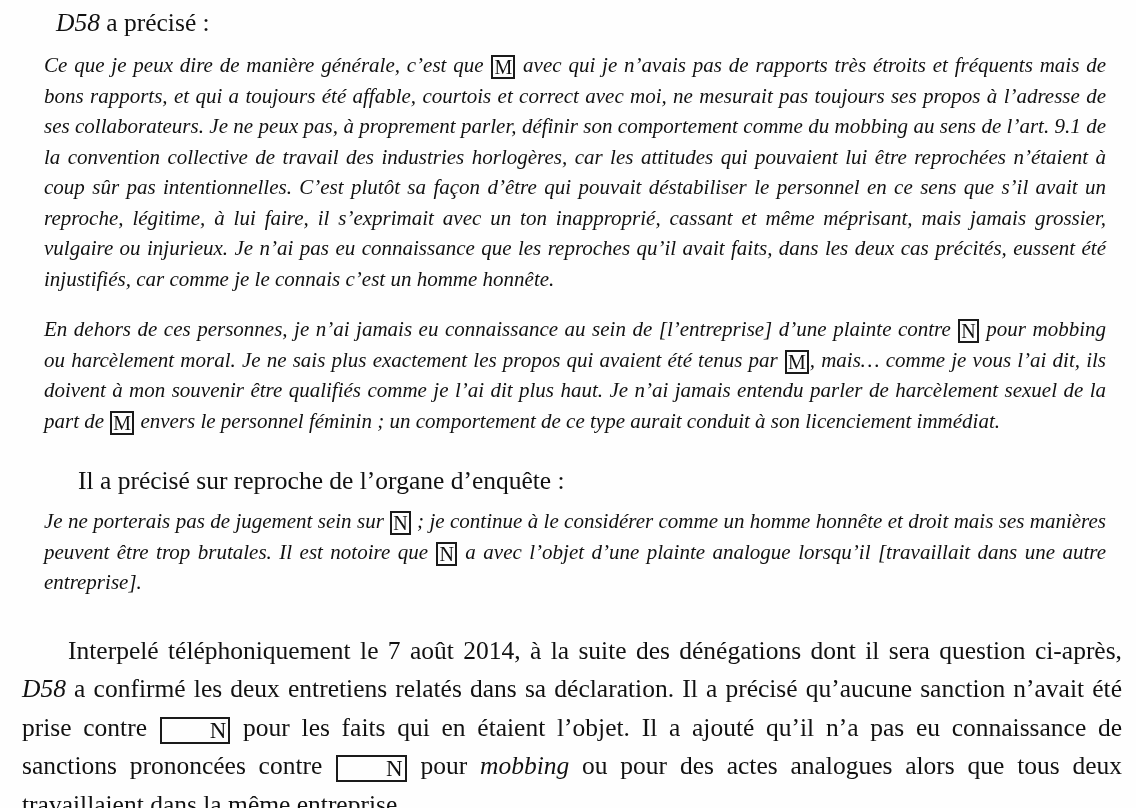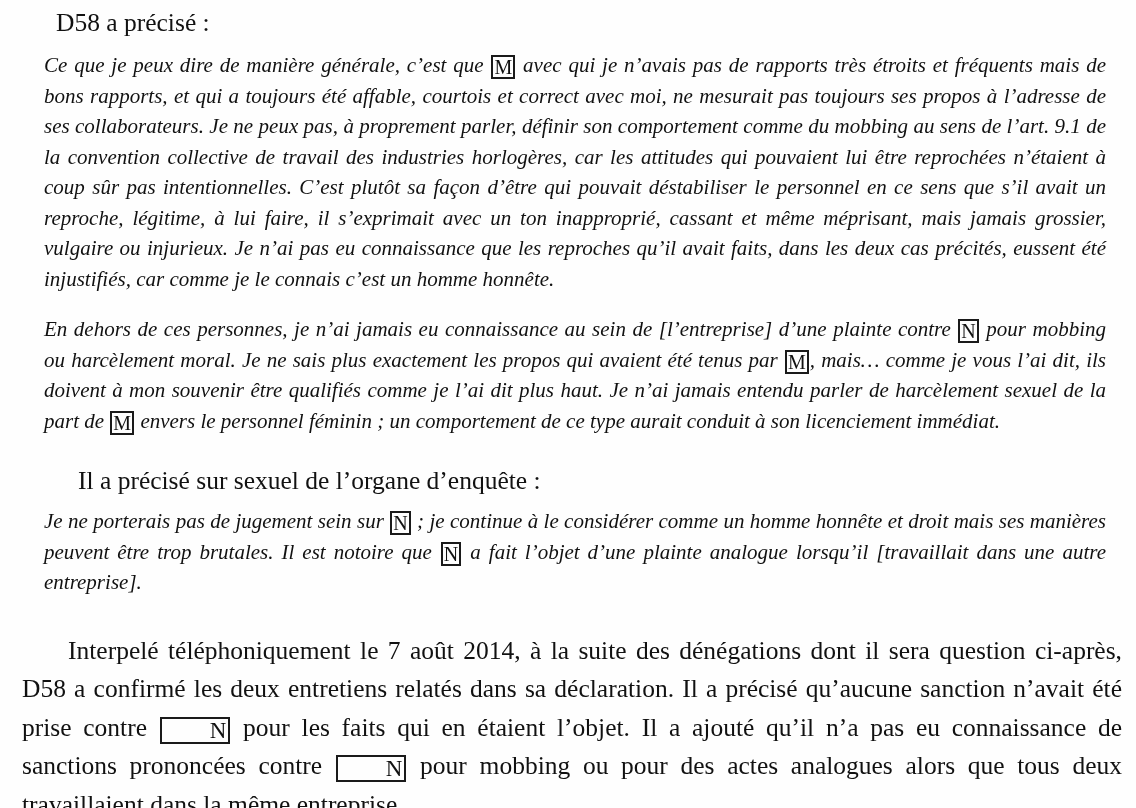--- a/index.html
+++ b/index.html
@@ -80,21 +80,21 @@
   .quote .redact {
     font-size: 20px;
     padding: 0 1px;
   }
   .body-par .redact,
   .lead .redact {
     font-size: 23px;
     padding: 0 2px;
   }
 
-  .ital { }
+  .ital { font-style: italic; }
 
   .sp-small { height: 6px; }
   .sp-med { height: 14px; }
 </style>
 </head>
 <body>
 
 <div class="page">
 
   <p class="lead">
@@ -104,26 +104,26 @@
   <p class="quote">
     <span>Ce que je peux dire de manière générale, c’est que </span><span class="redact">M</span><span> avec qui je n’avais pas de rapports très étroits et fréquents mais de bons rapports, et qui a toujours été affable, courtois et correct avec moi, ne mesurait pas toujours ses propos à l’adresse de ses collaborateurs. Je ne peux pas, à proprement parler, définir son comportement comme du mobbing au sens de l’art. 9.1 de la convention collective de travail des industries horlogères, car les attitudes qui pouvaient lui être reprochées n’étaient à coup sûr pas intentionnelles. C’est plutôt sa façon d’être qui pouvait déstabiliser le personnel en ce sens que s’il avait un reproche, légitime, à lui faire, il s’exprimait avec un ton inapproprié, cassant et même méprisant, mais jamais grossier, vulgaire ou injurieux. Je n’ai pas eu connaissance que les reproches qu’il avait faits, dans les deux cas précités, eussent été injustifiés, car comme je le connais c’est un homme honnête.</span>
   </p>
 
   <p class="quote">
     <span>En dehors de ces personnes, je n’ai jamais eu connaissance au sein de [l’entreprise] d’une plainte contre </span><span class="redact">N</span><span> pour mobbing ou harcèlement moral. Je ne sais plus exactement les propos qui avaient été tenus par </span><span class="redact">M</span><span>, mais… comme je vous l’ai dit, ils doivent à mon souvenir être qualifiés comme je l’ai dit plus haut. Je n’ai jamais entendu parler de harcèlement sexuel de la part de </span><span class="redact">M</span><span> envers le personnel féminin ; un comportement de ce type aurait conduit à son licenciement immédiat.</span>
   </p>
 
   <div class="sp-small"></div>
 
-  <p class="indent-line">Il a précisé sur sexuel de l’organe d’enquête :</p>
+  <p class="indent-line">Il a précisé sur reproche de l’organe d’enquête :</p>
 
   <div class="sp-small"></div>
 
   <p class="quote">
-    <span>Je ne porterais pas de jugement sein sur </span><span class="redact">N</span><span> ; je continue à le considérer comme un homme honnête et droit mais ses manières peuvent être trop brutales. Il est notoire que </span><span class="redact">N</span><span> a fait l’objet d’une plainte analogue lorsqu’il [</span><span class="ital">travaillait dans une autre entreprise</span><span>].</span>
+    <span>Je ne porterais pas de jugement sein sur </span><span class="redact">N</span><span> ; je continue à le considérer comme un homme honnête et droit mais ses manières peuvent être trop brutales. Il est notoire que </span><span class="redact">N</span><span> a avec l’objet d’une plainte analogue lorsqu’il [</span><span class="ital">travaillait dans une autre entreprise</span><span>].</span>
   </p>
 
   <div class="sp-med"></div>
 
   <p class="body-par">
     <span>Interpelé téléphoniquement le 7 août 2014, à la suite des dénégations dont il sera question ci-après, </span><span class="ital">D58</span><span> a confirmé les deux entretiens relatés dans sa déclaration. Il a précisé qu’aucune sanction n’avait été prise contre </span><span class="redact">N</span><span> pour les faits qui en étaient l’objet. Il a ajouté qu’il n’a pas eu connaissance de sanctions prononcées contre </span><span class="redact">N</span><span> pour </span><span class="ital">mobbing</span><span> ou pour des actes analogues alors que tous deux travaillaient dans la même entreprise.</span>
   </p>
 
 </div>
 

